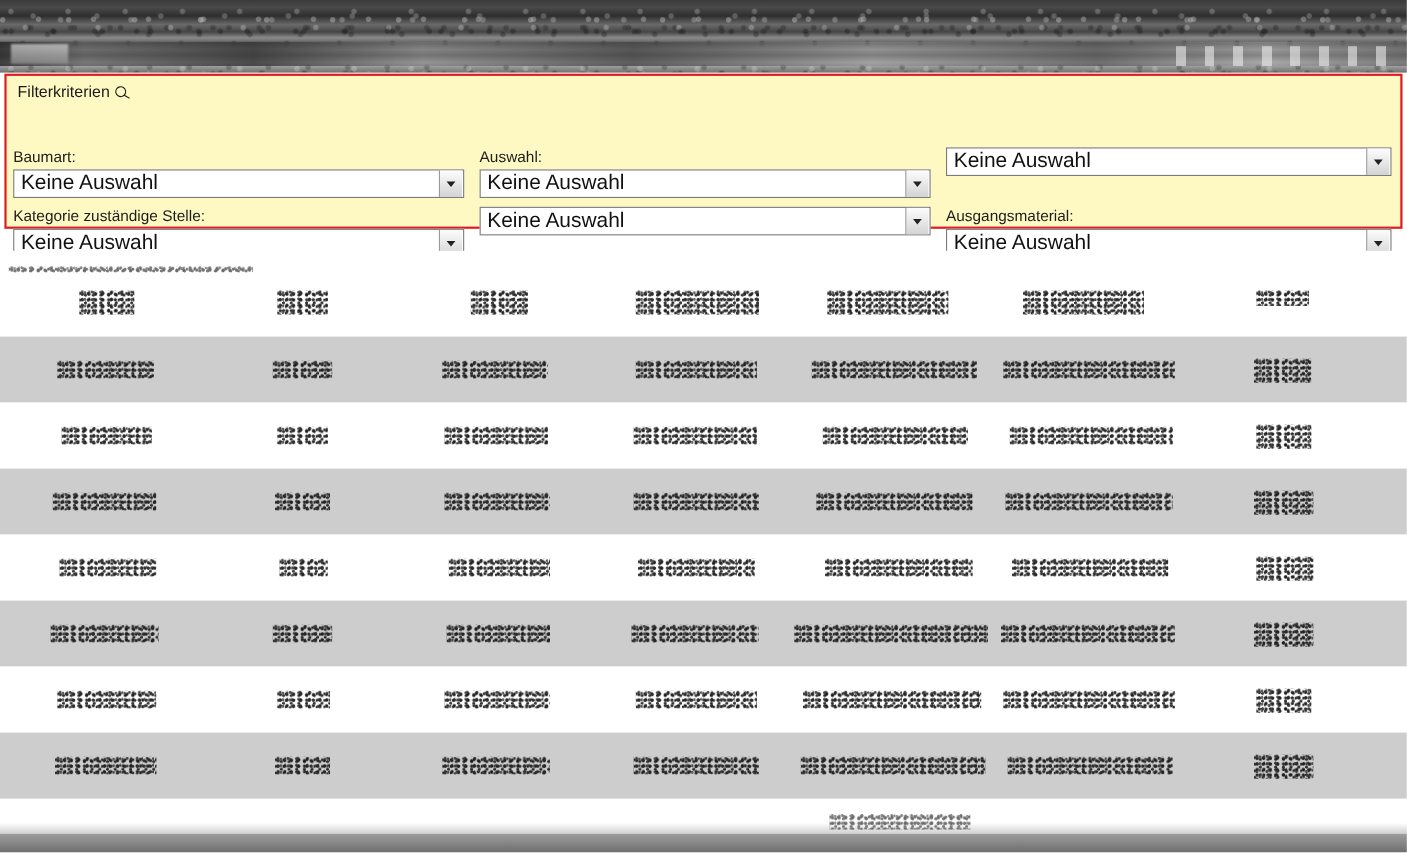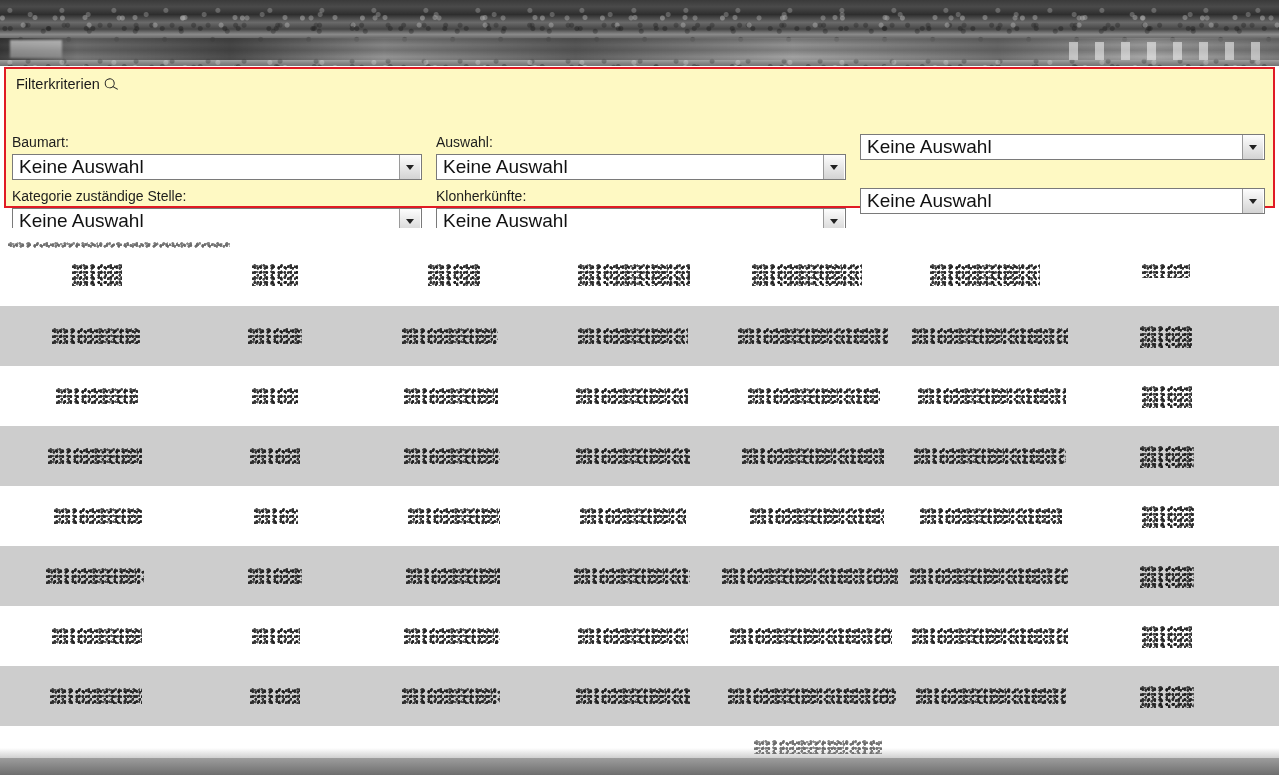--- a/index.html
+++ b/index.html
@@ -282,30 +282,30 @@
         <div class="field-label">Kategorie zuständige Stelle:</div>
         <div class="select-wrap">
           <span class="select-value">Keine Auswahl</span>
           <span class="select-arrow">
               <span class="arrow-glyph"></span>
             </span>
         </div>
       </div>
 
       <div class="field">
-        <div class="field-label">Klonherkünfte:</div>
-        <div class="select-wrap">
-          <span class="select-value">Keine Auswahl</span>
-          <span class="select-arrow">
-              <span class="arrow-glyph"></span>
-            </span>
-        </div>
-      </div>
-
-      <div class="field">
+        <div class="select-wrap">
+          <span class="select-value">Keine Auswahl</span>
+          <span class="select-arrow">
+              <span class="arrow-glyph"></span>
+            </span>
+        </div>
+      </div>
+
+      <div class="field">
+        <div class="field-label">Ausgangsmaterial:</div>
         <div class="select-wrap">
           <span class="select-value">Keine Auswahl</span>
           <span class="select-arrow">
               <span class="arrow-glyph"></span>
             </span>
         </div>
       </div>
 
     </div>
   </div>

